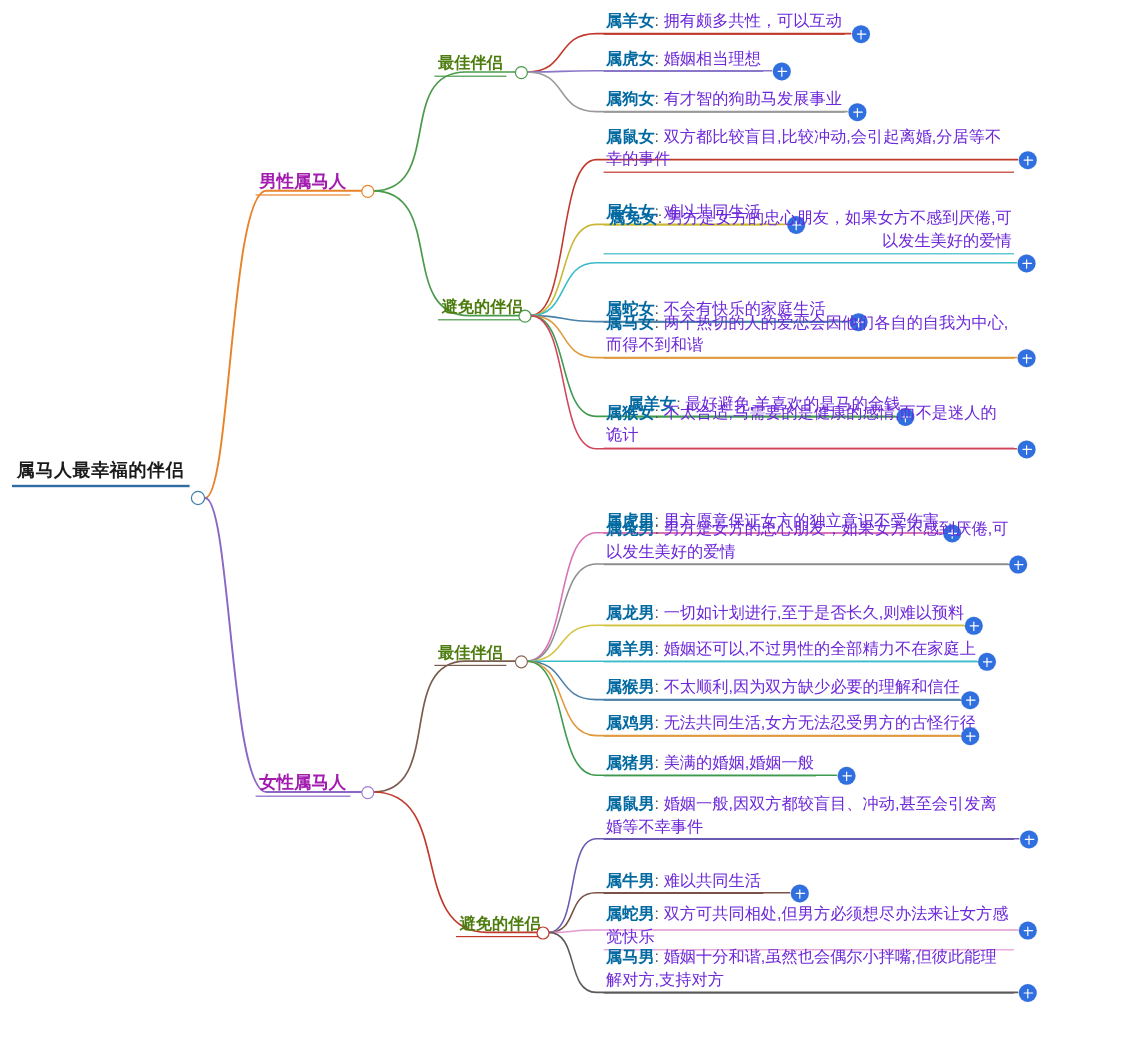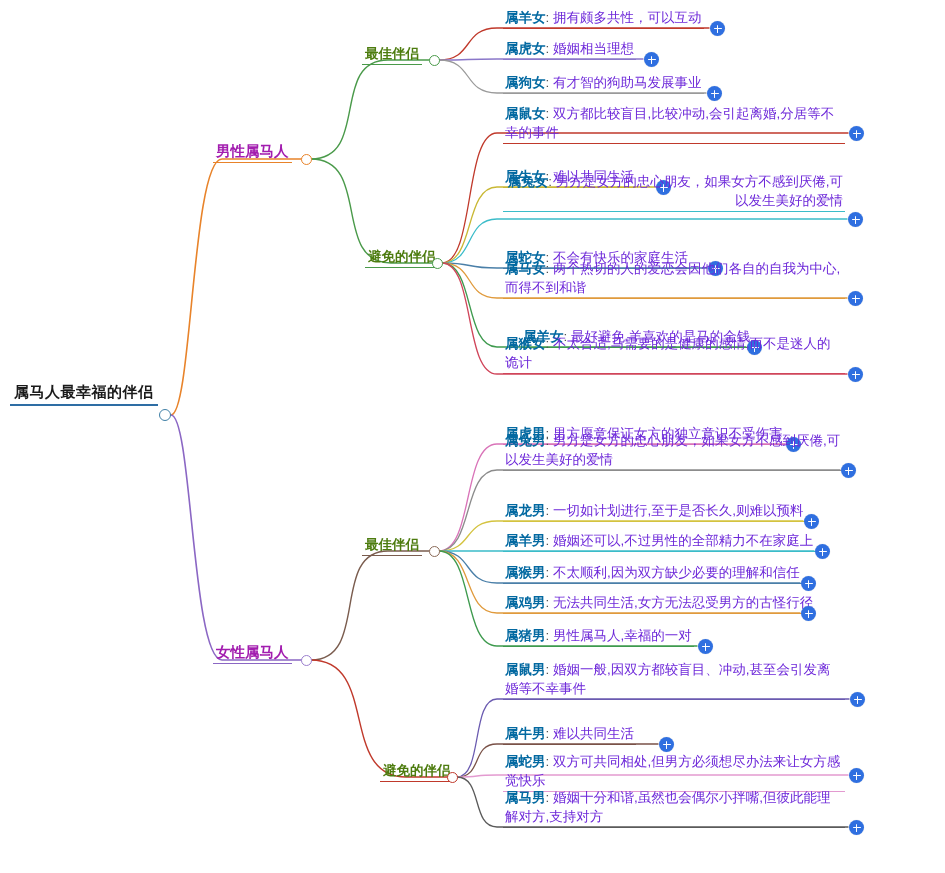--- a/index.html
+++ b/index.html
@@ -173,21 +173,21 @@
       <div class="plus" style="position: absolute; left: 815px; top: 544px;"></div>
       <div class="leaf" style="left: 503px; top: 563px;">
         <div class="leaf-text" style="border-bottom-color: rgb(74, 127, 168); width: auto;"><span class="k">属猴男</span><span class="sep">:</span> <span class="d">不太顺利,因为双方缺少必要的理解和信任</span></div>
       </div>
       <div class="plus" style="position: absolute; left: 801px; top: 576px;"></div>
       <div class="leaf" style="left: 503px; top: 593px;">
         <div class="leaf-text" style="border-bottom-color: rgb(224, 154, 60); width: auto;"><span class="k">属鸡男</span><span class="sep">:</span> <span class="d">无法共同生活,女方无法忍受男方的古怪行径</span></div>
       </div>
       <div class="plus" style="position: absolute; left: 801px; top: 606px;"></div>
       <div class="leaf" style="left: 503px; top: 626px;">
-        <div class="leaf-text" style="border-bottom-color: rgb(62, 154, 78); width: auto;"><span class="k">属猪男</span><span class="sep">:</span> <span class="d">男性属马人,幸福的一对</span></div>
+        <div class="leaf-text" style="border-bottom-color: rgb(62, 154, 78); width: auto;"><span class="k">属猪男</span><span class="sep">:</span> <span class="d">美满的婚姻,婚姻一般</span></div>
       </div>
       <div class="plus" style="position: absolute; left: 698px; top: 639px;"></div>
       <div class="node" style="left: 380px; top: 761px;"><div class="l2-label" style="border-bottom-color: rgb(192, 57, 43); display: inline-block;">避免的伴侣</div></div>
       <div class="dot" style="height: 11px; width: 11px; left: 446.5px; top: 771.5px; border: 1.6px solid rgb(192, 57, 43);"></div>
       <div class="leaf" style="left: 503px; top: 660px;">
         <div class="leaf-text" style="border-bottom-color: rgb(106, 90, 176); width: 338px;"><span class="k">属鼠男</span><span class="sep">:</span> <span class="d">婚姻一般,因双方都较盲目、冲动,甚至会引发离婚等不幸事件</span></div>
       </div>
       <div class="plus" style="position: absolute; left: 850px; top: 692px;"></div>
       <div class="leaf" style="left: 503px; top: 724px;">
         <div class="leaf-text" style="border-bottom-color: rgb(122, 82, 72); width: auto;"><span class="k">属牛男</span><span class="sep">:</span> <span class="d">难以共同生活</span></div>

